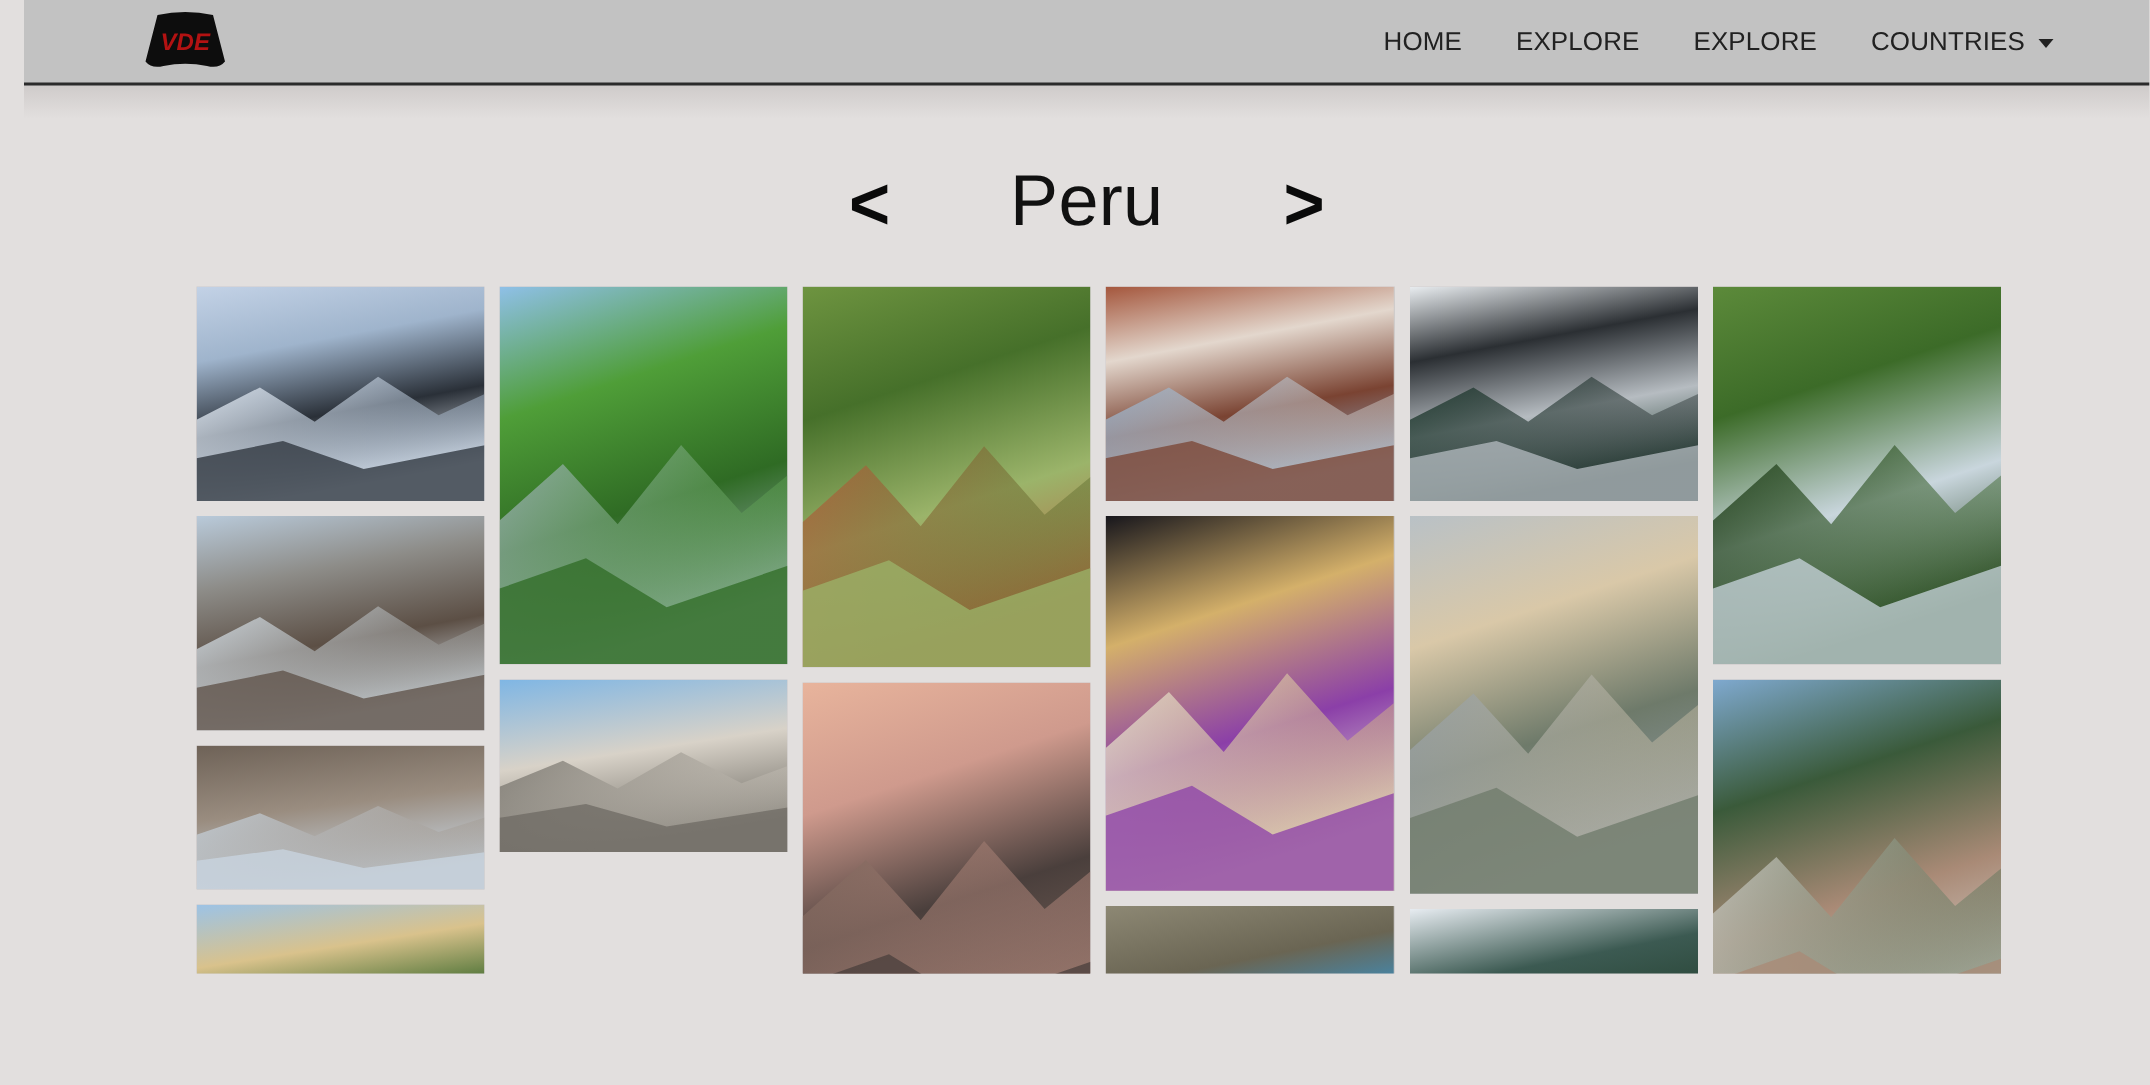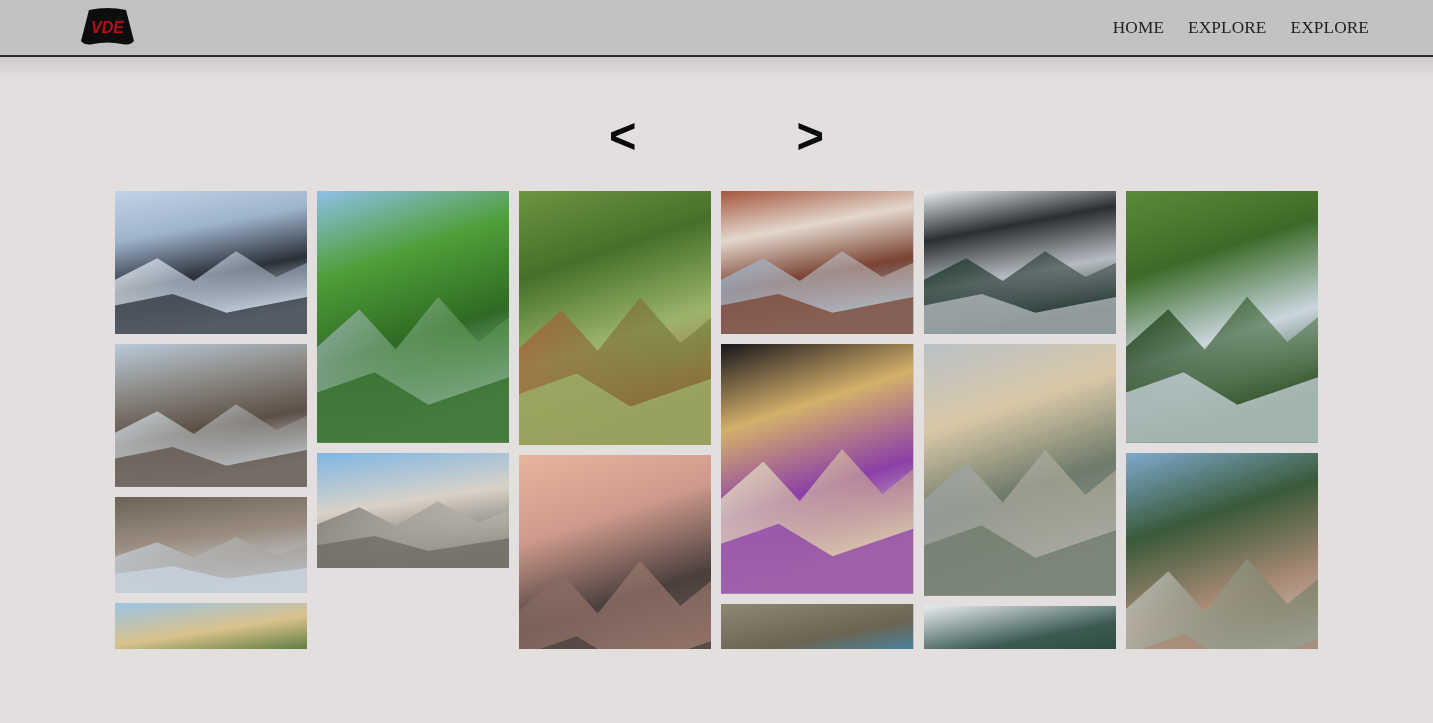--- a/index.html
+++ b/index.html
@@ -28,23 +28,23 @@
     width: 59px; height: 42px;
     position: relative;
     display: block;
     cursor: pointer;
   }
   .brand svg { display: block; }
 
   .nav-links {
     display: flex;
     align-items: center;
-    gap: 0px;
+    gap: 12px;
     list-style: none;
-    margin: 0; padding: 0; font-family: Liberation Serif, serif;
+    margin: 0; padding: 0;
   }
   .nav-links li { margin: 0; }
   .nav-link {
     display: inline-flex;
     align-items: center;
     gap: 6px;
     padding: 8px 8px;
     margin-left: 8px;
     font-size: 17.3px;
     font-weight: 400;
@@ -126,21 +126,21 @@
   }
   .tile .ph {
     display: block;
     width: 100%;
     position: relative;
     overflow: hidden;
   }
   .tile .ph > svg { display: block; width: 100%; height: 100%; }
 
   
-  .page { width: 1433px; height: 649px; overflow: hidden; }
+  .page { width: 1433px; height: 649px; overflow: hidden; padding-left: 16px; }
 </style>
 </head>
 <body>
 
 <div class="page">
 
   <nav class="navbar">
 
     <a class="brand" href="#" title="VDE">
       <svg viewBox="0 0 59 42" width="59" height="42">
@@ -158,27 +158,34 @@
       <li>
         <a class="nav-link" href="#">
           <span>EXPLORE</span>
         </a>
       </li>
       <li>
         <a class="nav-link" href="#">
           <span>EXPLORE</span>
         </a>
       </li>
+      <li>
+        <a class="nav-link" href="#">
+          <span>COUNTRIES</span>
+          <span class="caret"></span>
+        </a>
+      </li>
     </ul>
   </nav>
 
   <div class="header-shadow"></div>
 
   <div class="title-row">
     <button class="nav-arrow arrow-prev">&lt;</button>
+    <h1 class="country-title">Peru</h1>
     <button class="nav-arrow arrow-next">&gt;</button>
   </div>
 
   <div class="gallery-wrap">
     <div class="gallery" id="gallery" style="column-count: 6; column-gap: 10px;">
         <figure class="tile" title="Hiker beside Abra Salkantay 4600m pass sign in snow" style="break-after: auto;">
           <div class="ph" style="padding-top: 74.5%; position: relative;">
       <svg viewBox="0 0 100 74.5" preserveAspectRatio="none" style="position:absolute;inset:0;width:100%;height:100%">
         <defs>
           <linearGradient id="g0" x1="0" y1="0" x2="0.25" y2="1">

